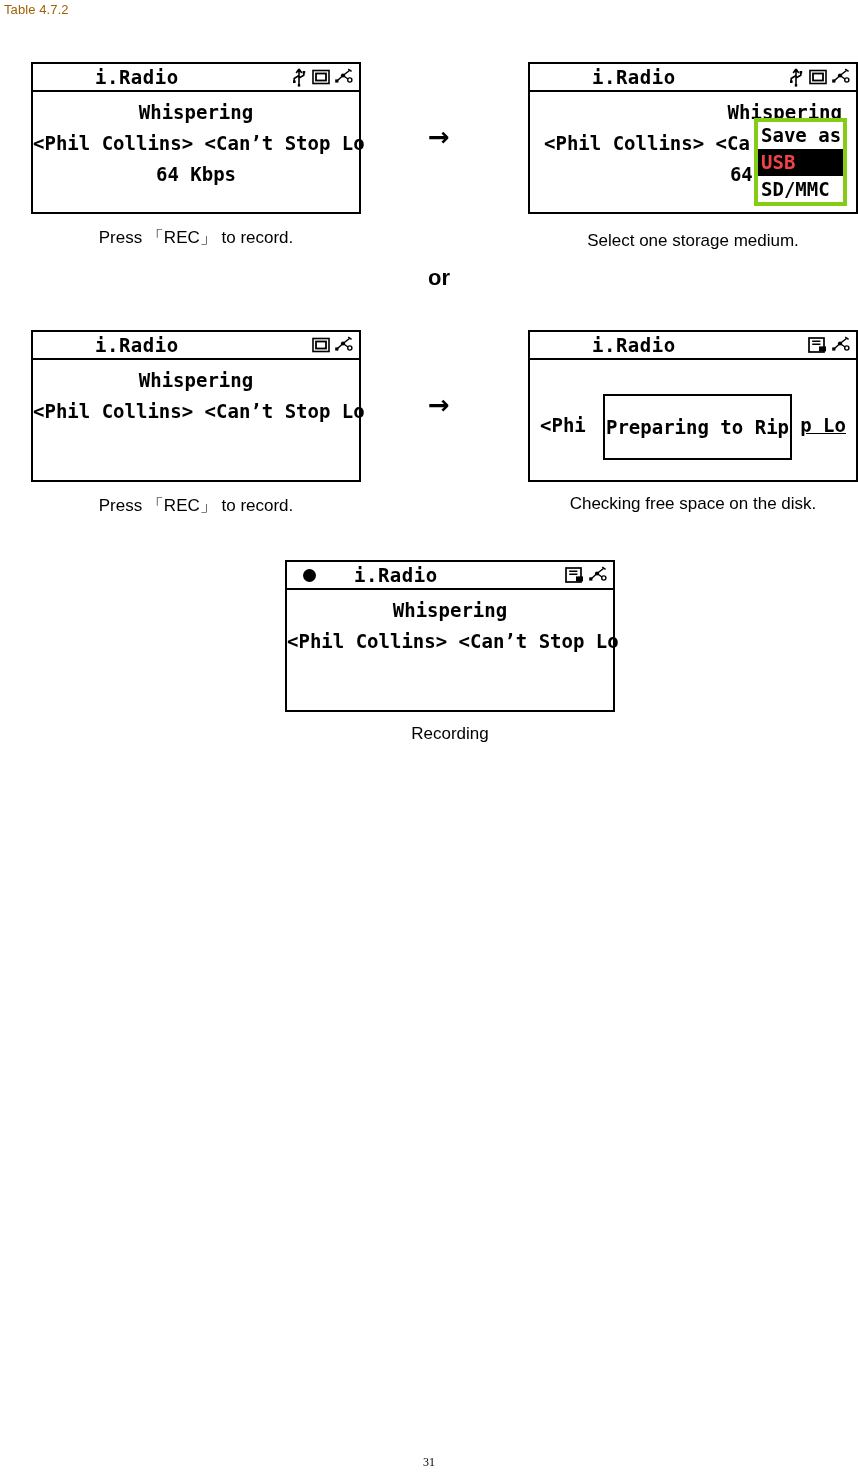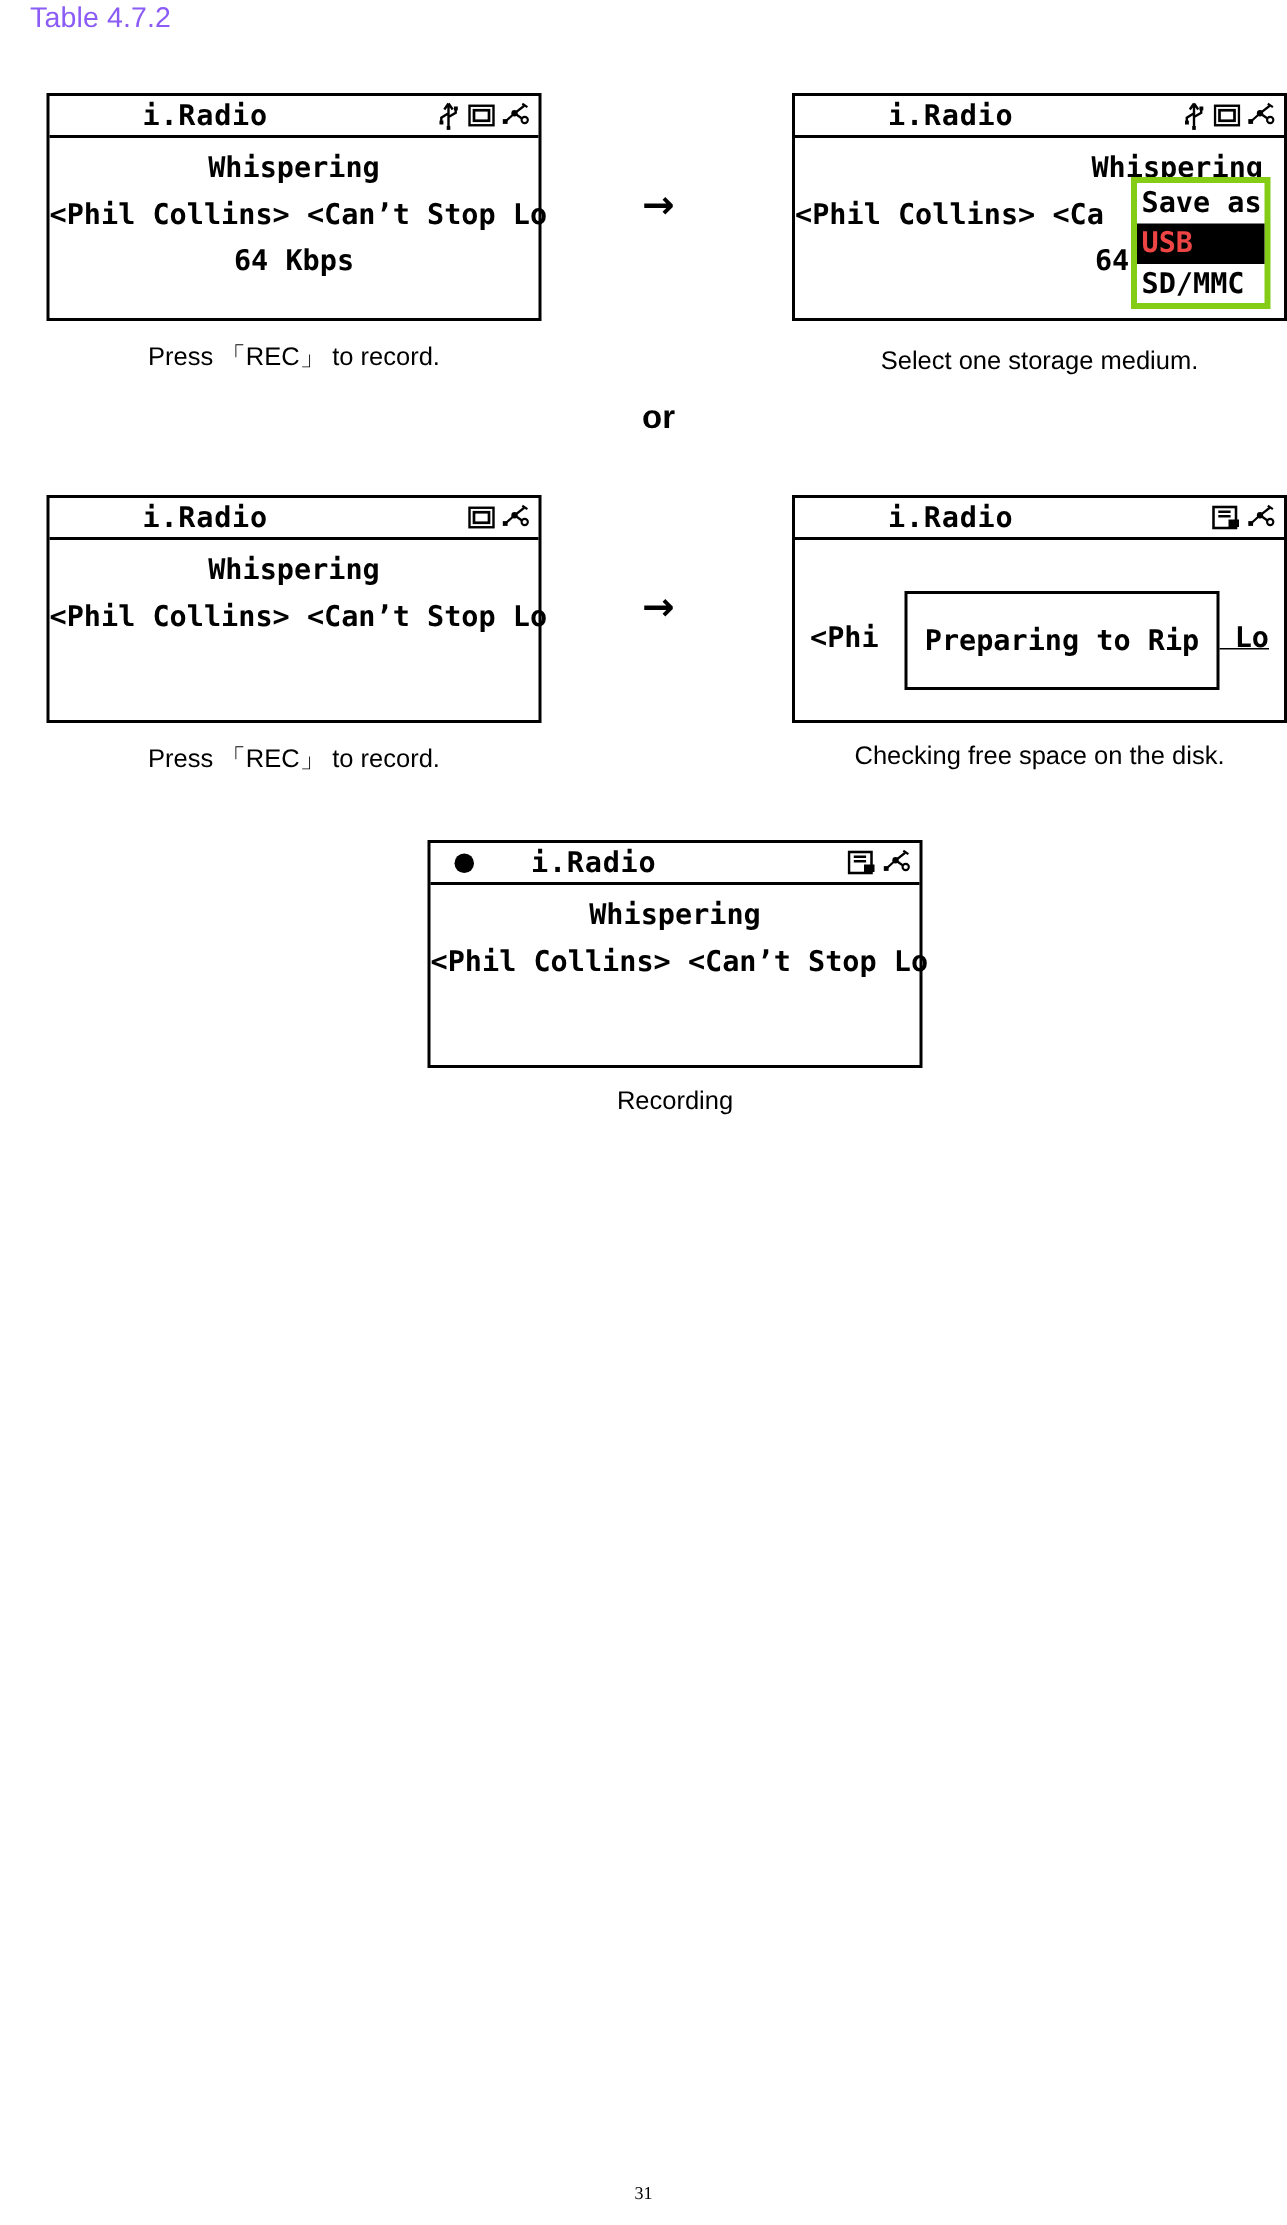--- a/index.html
+++ b/index.html
@@ -12,25 +12,25 @@
     width: 858px;
     height: 1483px;
     position: relative;
     overflow: hidden;
     font-family: "Liberation Sans", sans-serif;
     color: #000000;
   }
 
   .doc-label {
     position: absolute;
-    left: 20px;
+    left: 4px;
     top: 2px;
-    font-size: 19px;
+    font-size: 13px;
     font-family: "Liberation Sans", sans-serif;
-    color: #8b5cf6;
+    color: #a16207;
     letter-spacing: 0.1px;
   }
 
   .page-number {
     position: absolute;
     left: 0;
     right: 0;
     top: 1455px;
     text-align: center;
     font-size: 12px;
@@ -217,21 +217,21 @@
         <path d="M9 8.5 L14 12" stroke="#000" stroke-width="1.5" fill="none"></path>
         <rect x="1.2" y="12.4" width="3.2" height="3.2" fill="#000"></rect>
         <circle cx="9" cy="8.5" r="2.1" fill="#000"></circle>
         <circle cx="15.8" cy="13" r="2.1" fill="none" stroke="#000" stroke-width="1.4"></circle>
         <path d="M14.2 2.2 L17.6 4.4" stroke="#000" stroke-width="1.5" fill="none"></path>
       </svg>
     </div>
   </div>
   <div class="lcd-body" style="height:112px;">
     <div class="lcd-line" style="margin-top:9px; text-align:right; padding-right:14px;">Whispering</div>
-    <div class="lcd-line" style="margin-top:9px; text-align:left; padding-left:0;">&lt;Phil Collins&gt; &lt;Ca</div>
+    <div class="lcd-line" style="margin-top:9px; text-align:left; padding-left:14px;">&lt;Phil Collins&gt; &lt;Ca</div>
     <div class="lcd-line" style="margin-top:9px; text-align:right; padding-right:46px;">64 Kbps</div>
   </div>
 </div>
 
 <div class="dropdown" style="left:754px; top:118px; width:93px; height:88px;">
   <div class="dd-item">Save as</div>
   <div class="dd-item selected">USB</div>
   <div class="dd-item">SD/MMC</div>
 </div>
 
@@ -285,21 +285,21 @@
         <path d="M14.2 2.2 L17.6 4.4" stroke="#000" stroke-width="1.5" fill="none"></path>
       </svg>
     </div>
   </div>
   <div class="lcd-body" style="height:136px; position:relative;">
     <div class="lcd-line" style="position:absolute; left:10px; top:54px; text-align:left;">&lt;Phi</div>
     <div class="lcd-line" style="position:absolute; right:10px; top:54px; text-align:left;text-decoration:underline;">p Lo</div>
   </div>
 </div>
 
-<div class="popup-box" style="left:603px; top:394px; width:210px; height:66px;">
+<div class="popup-box" style="left:603px; top:394px; width:189px; height:66px;">
   <span class="popup-text">Preparing to Rip</span>
 </div>
 
 <div class="caption" style="left:528px; top:494px; width:330px;">Checking free space on the disk.</div>
 
 <div class="lcd" style="left:285px; top:560px; width:330px; height:152px;">
   <div class="lcd-title">
     <div class="rec-dot"></div>
     <div class="lcd-title-text with-dot">i.Radio</div>
     <div class="lcd-icons">

